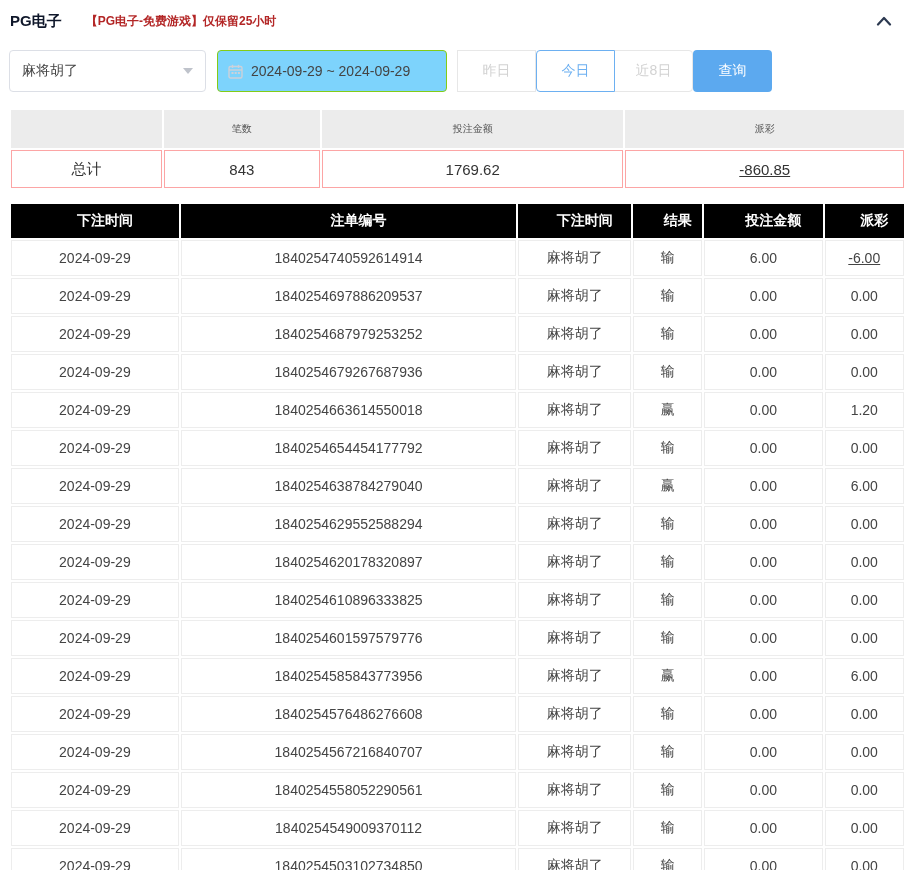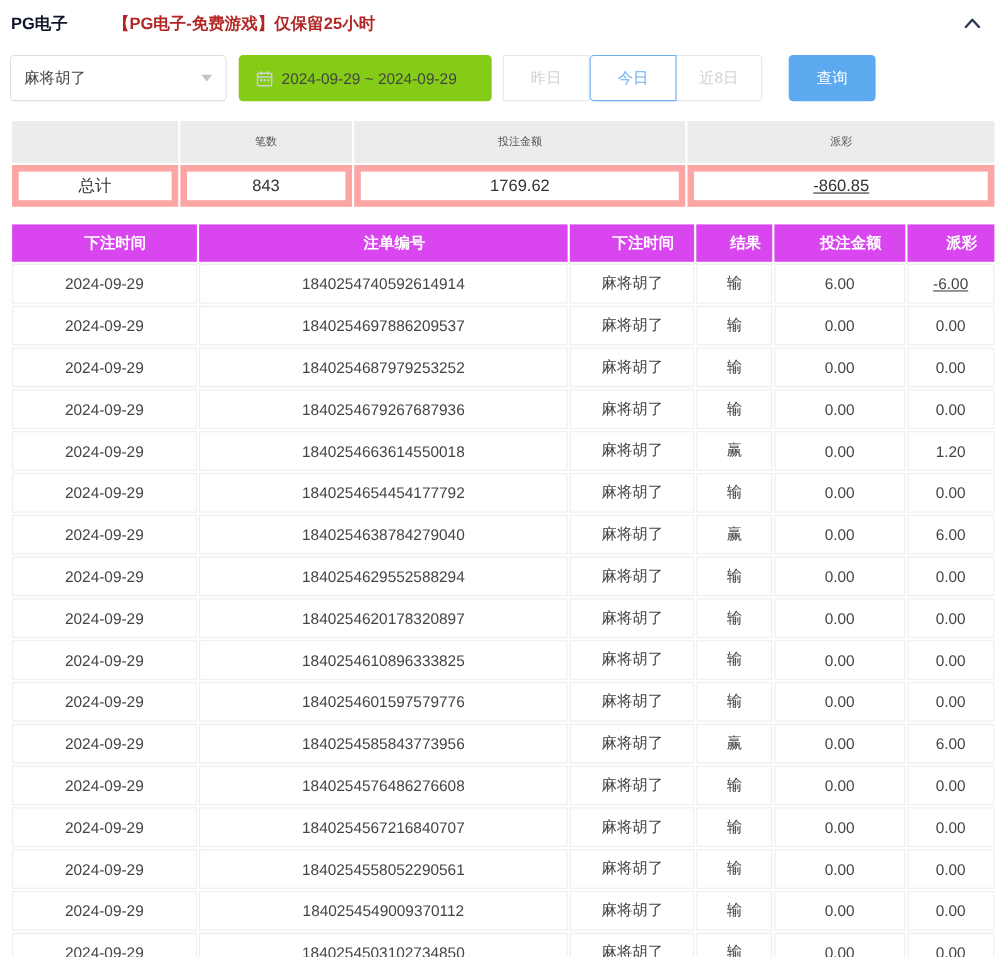--- a/index.html
+++ b/index.html
@@ -8,71 +8,71 @@
     width: 915px; height: 870px; overflow: hidden;
     background: #ffffff;
     font-family: "Liberation Sans", "DejaVu Sans", sans-serif;
     color: #444;
   }
   .wrap { padding: 10px 9px 0 9px; }
 
   
   .title-row { display:flex; align-items:center; height:22px; padding-left:1px; }
   .title { font-size:15px; font-weight:bold; color:#0f172a; }
-  .notice { font-size:15px; font-weight:bold; color:#b32626; margin-left:41px; }
+  .notice { font-size:12px; font-weight:bold; color:#b32626; margin-left:24px; }
   .collapse-btn { margin-left:auto; margin-right:14px; cursor:pointer; display:flex; align-items:center; }
 
   
   .filter-row { display:flex; align-items:center; margin-top:18px; height:42px; }
   .select-box {
     width:197px; height:42px; border:1px solid #dcdfe6; border-radius:4px;
     display:flex; align-items:center; padding:0 12px; font-size:14px; color:#444;
     background:#fff; cursor:pointer;
   }
   .caret-down {
     margin-left:auto; width:0; height:0;
     border-left:5px solid transparent; border-right:5px solid transparent;
     border-top:6px solid #bfc3cb;
   }
   .date-box {
-    margin-left:11px; width:230px; height:42px; border:6px solid #84cc16; border-radius:4px;
+    margin-left:11px; width:230px; height:42px; border:1px solid #84cc16; border-radius:4px;
     display:flex; align-items:center; padding:0 10px; font-size:14px; color:#444;
-    background:#84cc16; cursor:pointer;
+    background:#7dd3fc; cursor:pointer;
   }
   .cal-icon { margin-right:8px; display:flex; align-items:center; }
   .btn-group { margin-left:11px; display:flex; }
   .qbtn {
     width:79px; height:42px; background:#fff; border:1px solid #e7e7e7;
     font-size:14px; color:#d2d2d2; margin-left:-1px; cursor:pointer;
     font-family:inherit; position:relative;
   }
   .qbtn.first { margin-left:0; border-radius:4px 0 0 4px; }
   .qbtn.last  { border-radius:0 4px 4px 0; }
   .qbtn.active { color:#6db0f1; border-color:#6db0f1; z-index:1; }
   .query-btn {
-    margin-left:24px; width:79px; height:42px; background:#5ca9ef; color:#fff;
+    margin-left:0; width:79px; height:42px; background:#5ca9ef; color:#fff;
     border:none; border-radius:4px; font-size:14px; cursor:pointer; font-family:inherit;
   }
 
   
   table { width:100%; border-collapse:separate; border-spacing:2px; table-layout:fixed; }
   .summary-table { margin-top:16px; }
   .summary-table th {
     background:#ececec; height:38px; font-size:10px; color:#555; font-weight:normal;
     text-align:center;
   }
   .summary-table td {
-    background:#fff; border:6px solid #fca5a5; height:38px;
+    background:#fff; border:1px solid #fca5a5; height:38px;
     text-align:center; font-size:15px; color:#333;
   }
 
   
   .main-table { margin-top:12px; }
   .main-table th {
-    background:#d946ef; color:#fff; height:34px; font-size:14px; font-weight:bold;
+    background:#000000; color:#fff; height:34px; font-size:14px; font-weight:bold;
     text-align:center;
     padding-left:21px;
   }
   .main-table td {
     background:#fff; border:1px solid #ededed; height:36px;
     text-align:center; font-size:14px; color:#444;
     overflow:hidden; white-space:nowrap;
   }
   .neg { color:#f56c6c;text-decoration:underline; }
 </style>

